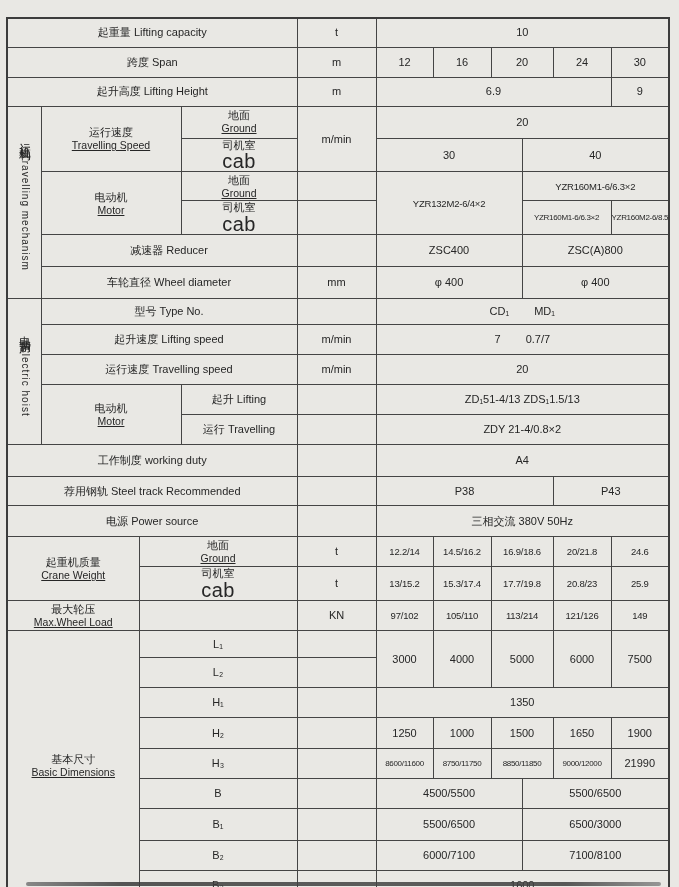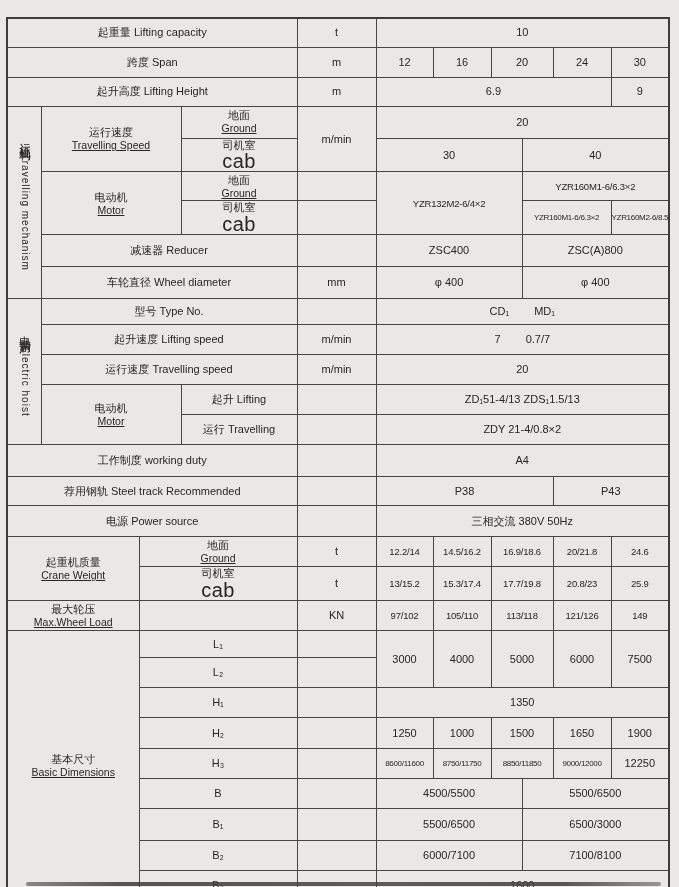--- a/index.html
+++ b/index.html
@@ -244,21 +244,21 @@
 
   <tr style="height:30px">
     <td colspan="2" class="two">
       <div>最大轮压</div>
       <div class="en">Max.Wheel Load</div>
     </td>
     <td colspan="2"></td>
     <td>KN</td>
     <td class="sm">97/102</td>
     <td class="sm">105/110</td>
-    <td colspan="2" class="sm">113/118</td>
+    <td colspan="2" class="sm">113/214</td>
     <td class="sm">121/126</td>
     <td class="sm">149</td>
   </tr>
 
   <tr style="height:27px">
     <td colspan="2" rowspan="9" class="two">
       <div>基本尺寸</div>
       <div class="en">Basic Dimensions</div>
     </td>
     <td colspan="2">L₁</td>
@@ -291,21 +291,21 @@
     <td>1900</td>
   </tr>
 
   <tr style="height:30px">
     <td colspan="2">H₃</td>
     <td></td>
     <td class="xs">8600/11600</td>
     <td class="xs">8750/11750</td>
     <td colspan="2" class="xs">8850/11850</td>
     <td class="xs">9000/12000</td>
-    <td>12250</td>
+    <td>21990</td>
   </tr>
 
   <tr style="height:30px">
     <td colspan="2">B</td>
     <td></td>
     <td colspan="3">4500/5500</td>
     <td colspan="3">5500/6500</td>
   </tr>
 
   <tr style="height:32px">

